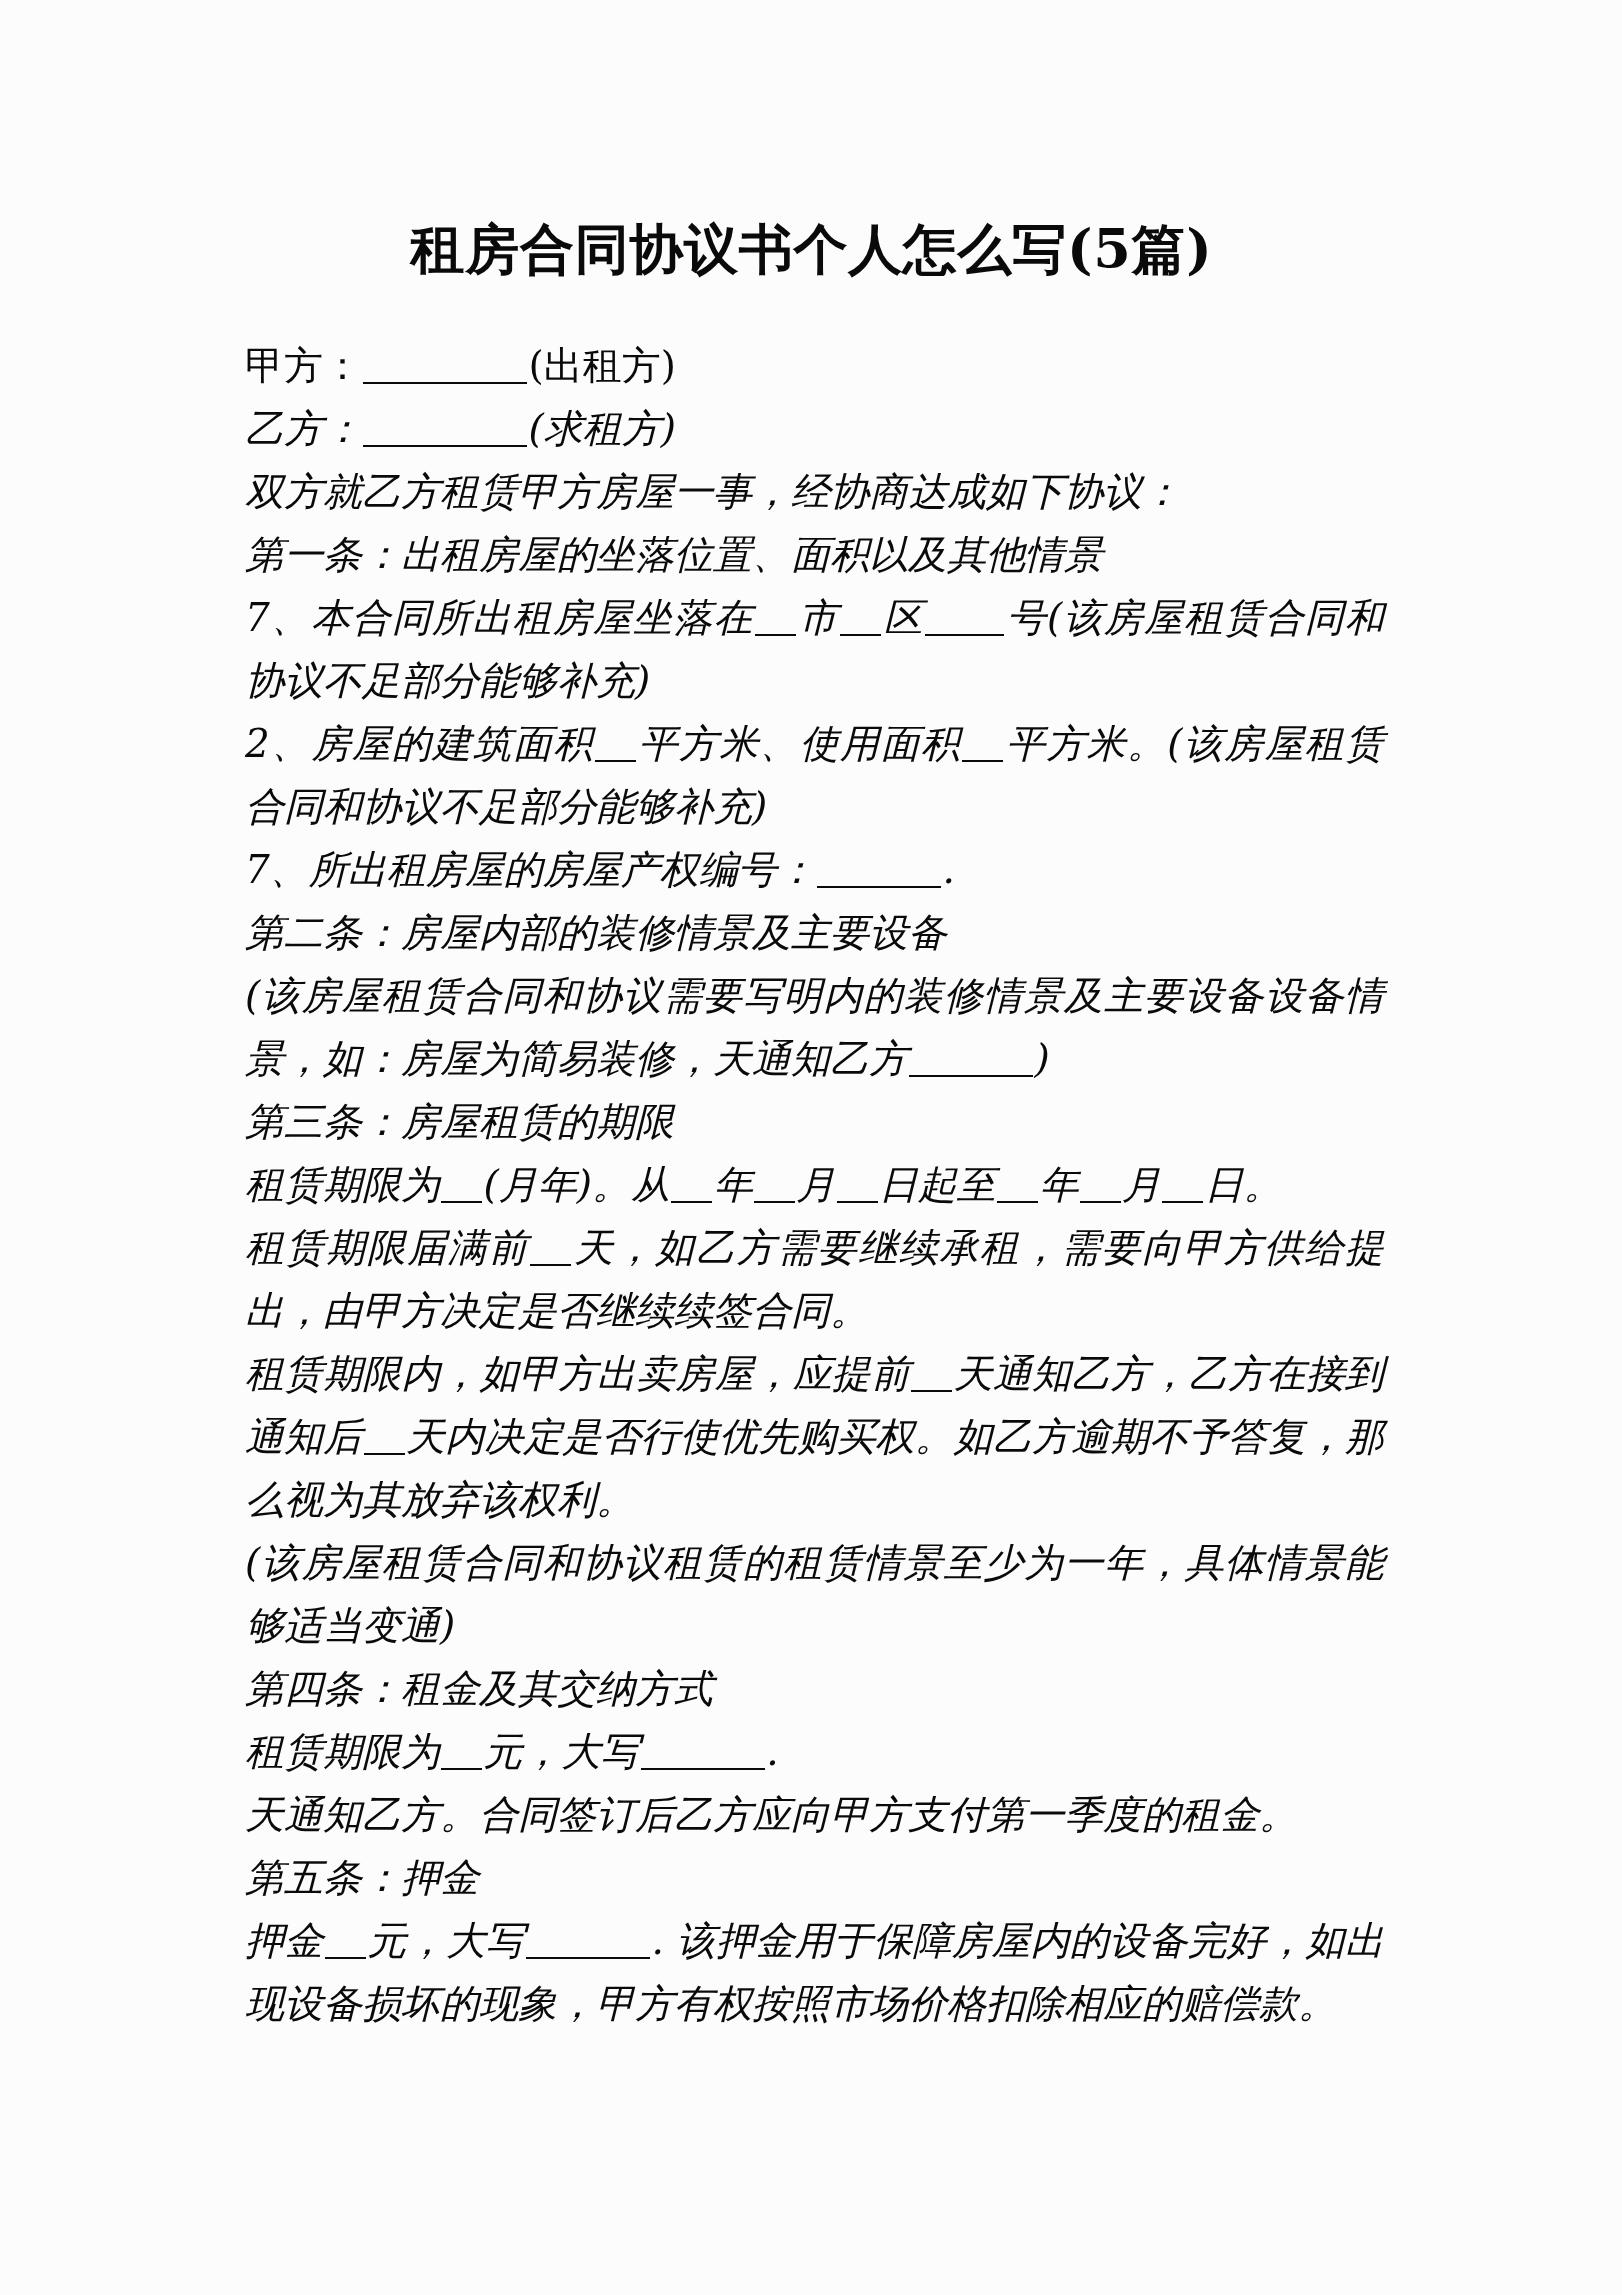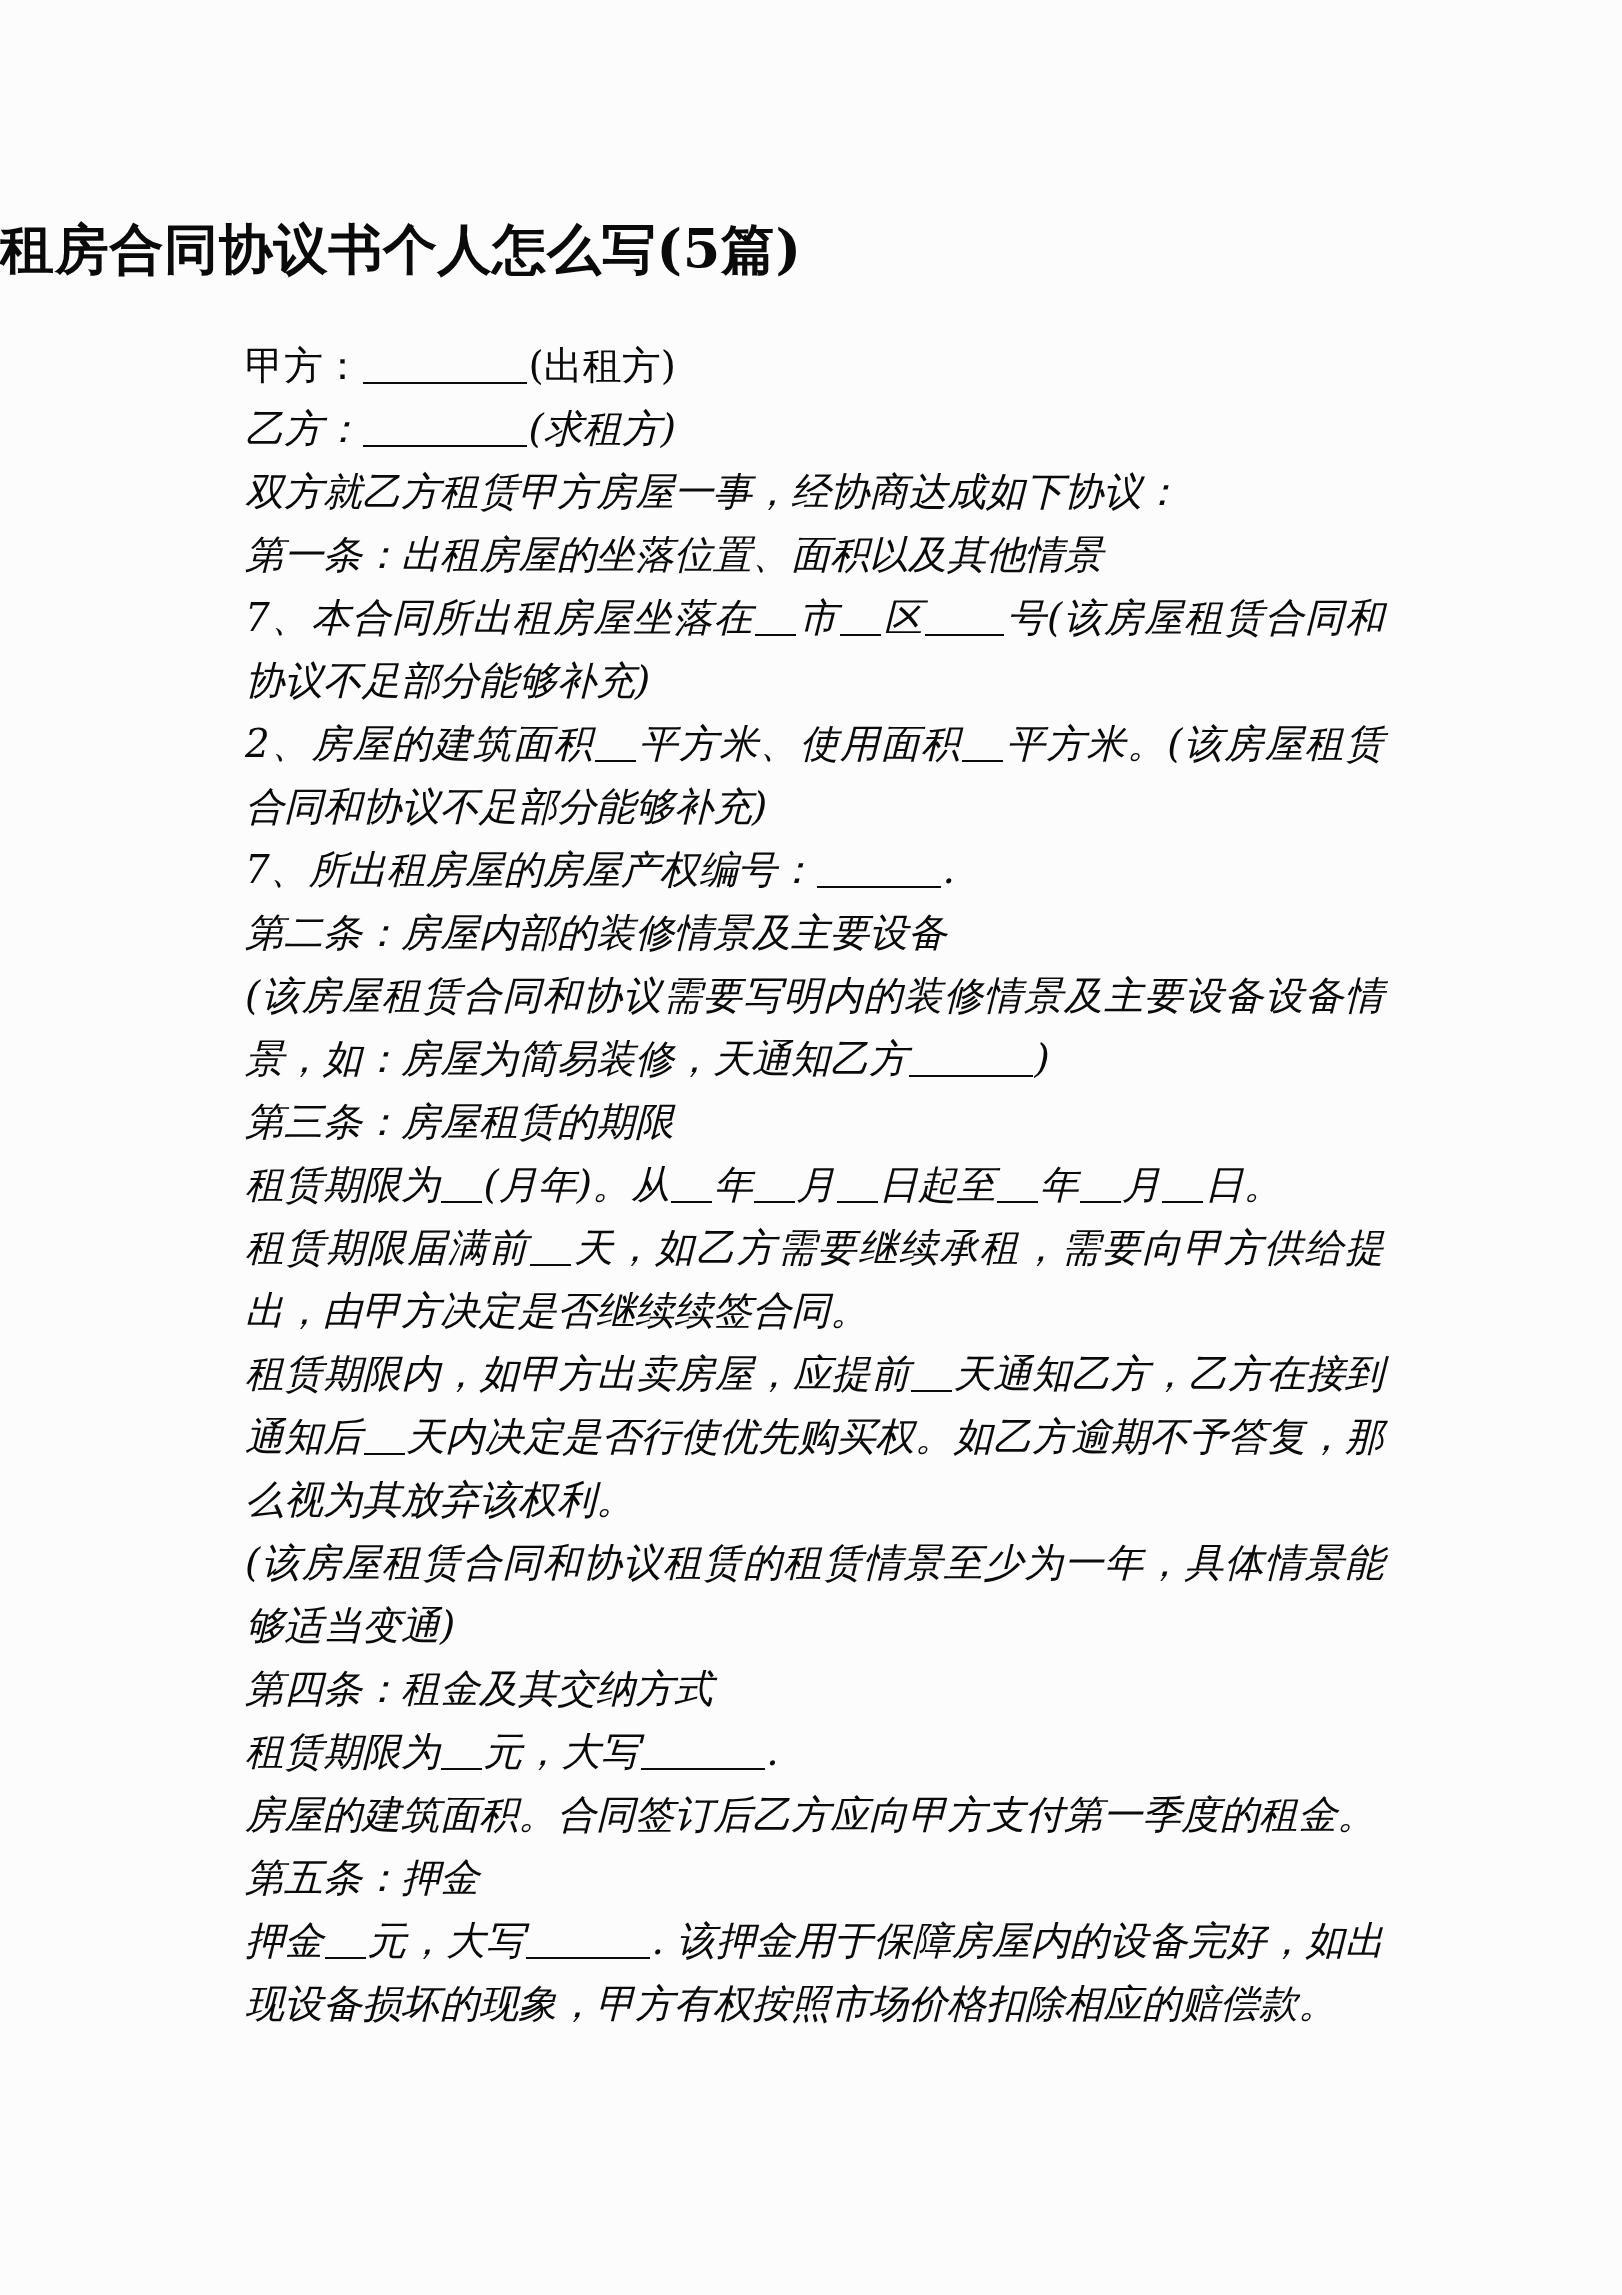--- a/index.html
+++ b/index.html
@@ -15,20 +15,21 @@
     box-sizing: border-box;
     font-family: "DejaVu Serif", "Liberation Serif", serif;
     color: #0a0a0a;
     overflow: hidden;
   }
   .doc-title {
     position: absolute;
     top: 182px;
     left: 0;
     width: 1623px;
+    text-align: center;
     font-size: 54px;
     font-weight: bold;
     letter-spacing: 0.7px;
     line-height: 1.15;
     white-space: nowrap;
   }
   .body-block {
     position: absolute;
     top: 334px;
     left: 245px;
@@ -76,19 +77,19 @@
       <p class="para"><span>7、所出租房屋的房屋产权编号：</span><span class="blank b-lg"></span><span>.</span></p>
       <p class="para"><span>第二条：房屋内部的装修情景及主要设备</span></p>
       <p class="para"><span>(该房屋租赁合同和协议需要写明内的装修情景及主要设备设备情景，如：房屋为简易装修，天通知乙方</span><span class="blank b-lg"></span><span>)</span></p>
       <p class="para"><span>第三条：房屋租赁的期限</span></p>
       <p class="para"><span>租赁期限为</span><span class="blank b-sm"></span><span>(月年)。从</span><span class="blank b-sm"></span><span>年</span><span class="blank b-sm"></span><span>月</span><span class="blank b-sm"></span><span>日起至</span><span class="blank b-sm"></span><span>年</span><span class="blank b-sm"></span><span>月</span><span class="blank b-sm"></span><span>日。</span></p>
       <p class="para"><span>租赁期限届满前</span><span class="blank b-sm"></span><span>天，如乙方需要继续承租，需要向甲方供给提出，由甲方决定是否继续续签合同。</span></p>
       <p class="para"><span>租赁期限内，如甲方出卖房屋，应提前</span><span class="blank b-sm"></span><span>天通知乙方，乙方在接到通知后</span><span class="blank b-sm"></span><span>天内决定是否行使优先购买权。如乙方逾期不予答复，那么视为其放弃该权利。</span></p>
       <p class="para"><span>(该房屋租赁合同和协议租赁的租赁情景至少为一年，具体情景能够适当变通)</span></p>
       <p class="para"><span>第四条：租金及其交纳方式</span></p>
       <p class="para"><span>租赁期限为</span><span class="blank b-sm"></span><span>元，大写</span><span class="blank b-lg"></span><span>.</span></p>
-      <p class="para"><span>房屋的建筑面积。合同签订后乙方应向甲方支付第一季度的租金。</span></p>
+      <p class="para"><span>天通知乙方。合同签订后乙方应向甲方支付第一季度的租金。</span></p>
       <p class="para"><span>第五条：押金</span></p>
       <p class="para"><span>押金</span><span class="blank b-sm"></span><span>元，大写</span><span class="blank b-lg"></span><span>. 该押金用于保障房屋内的设备完好，如出现设备损坏的现象，甲方有权按照市场价格扣除相应的赔偿款。</span></p>
     </div>
 
 </div>
 
 
 </body></html>

